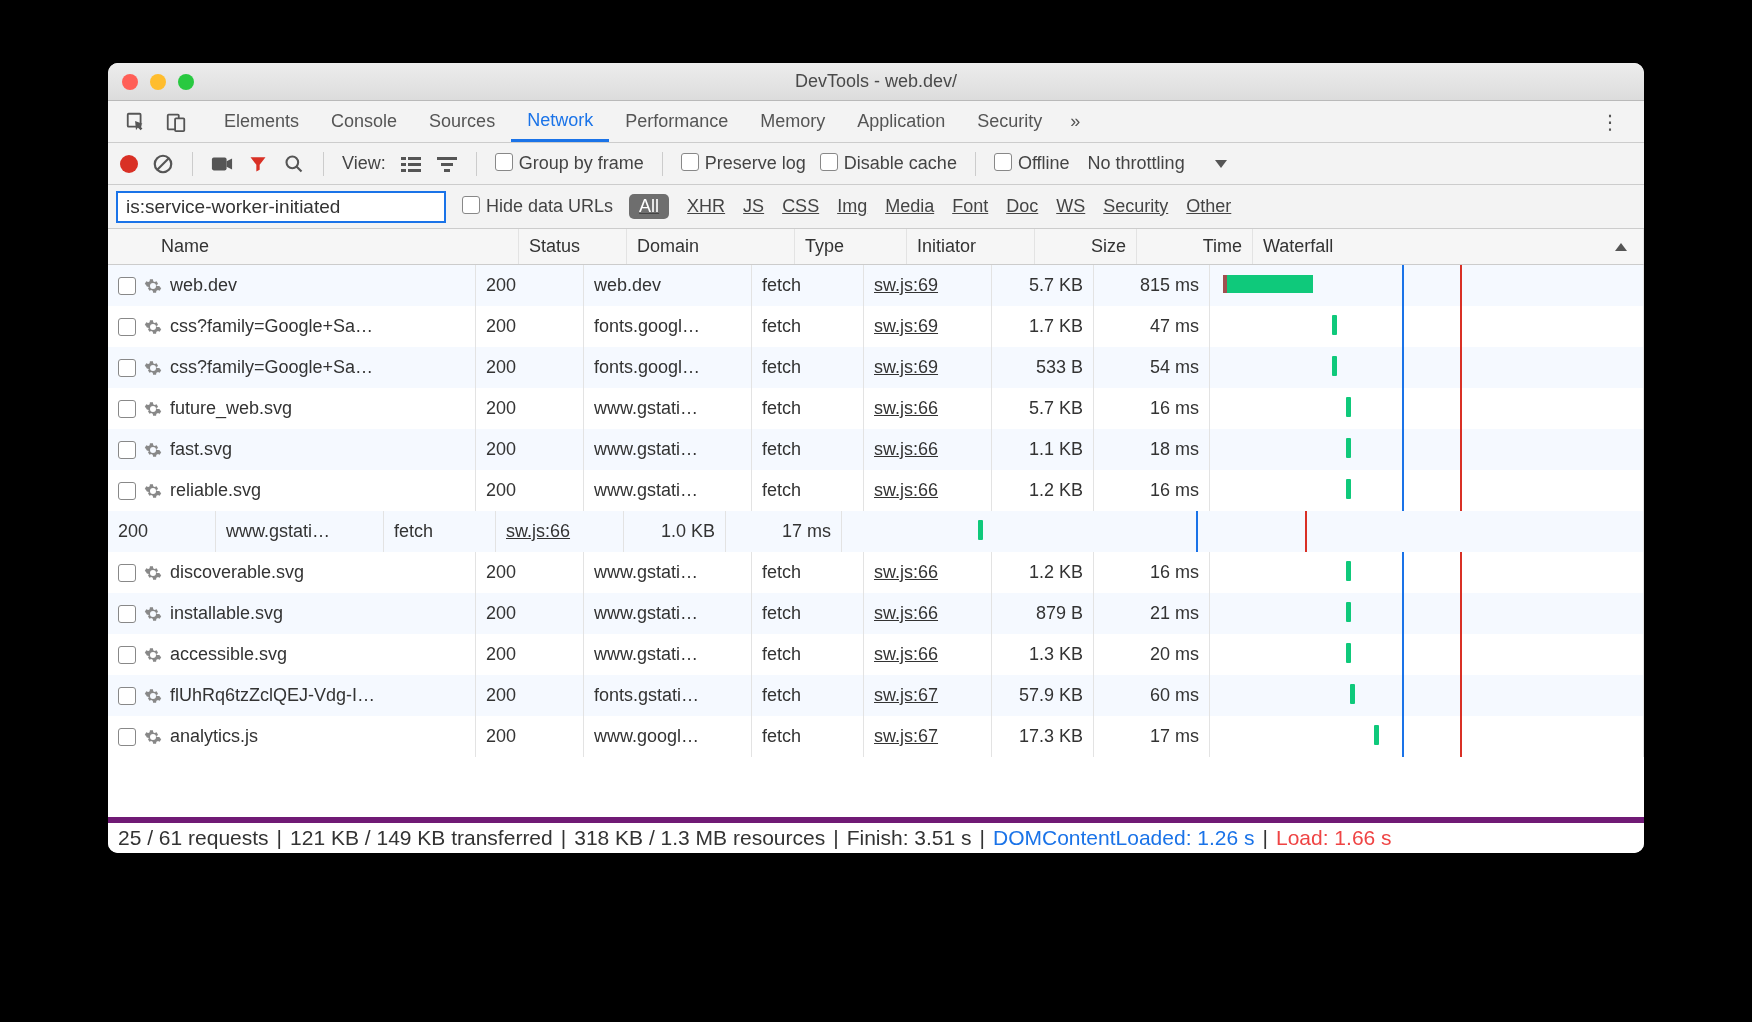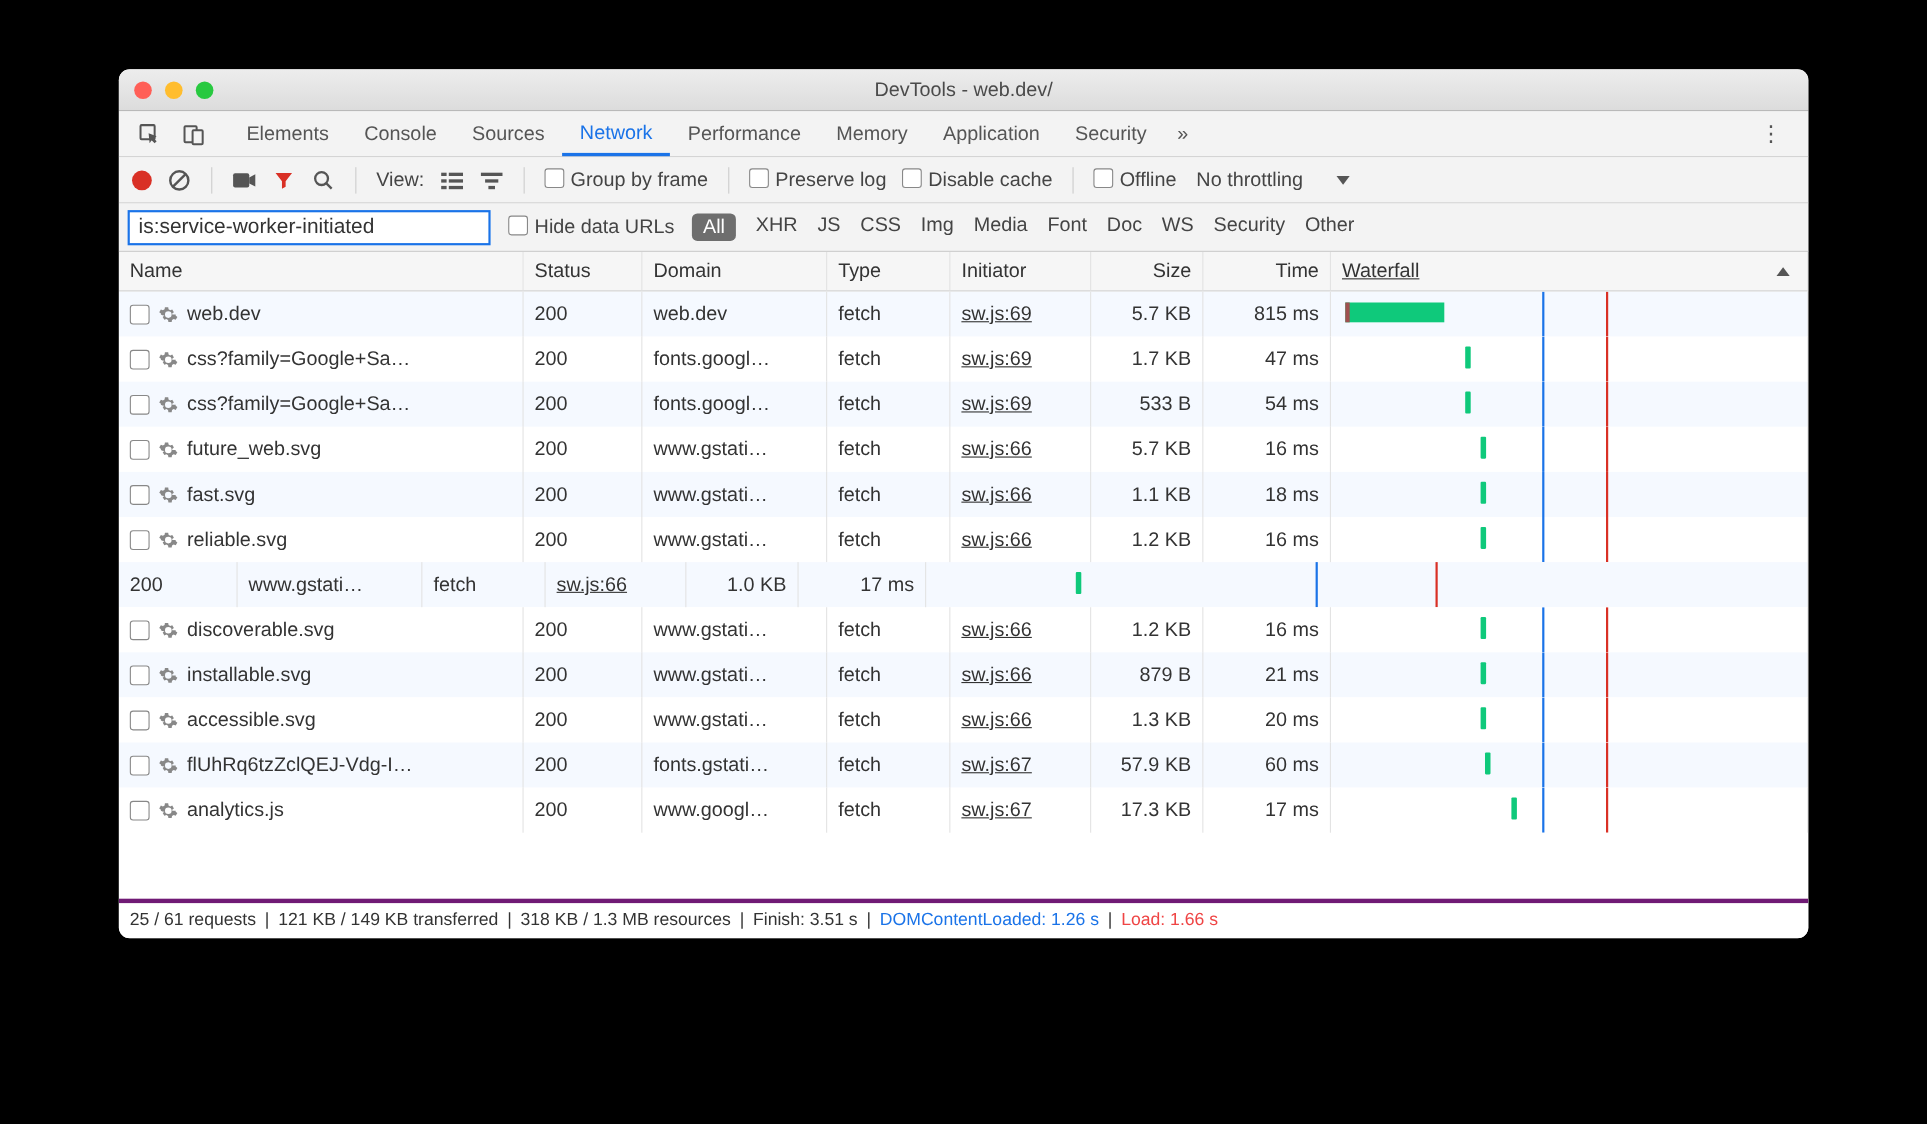--- a/index.html
+++ b/index.html
@@ -151,61 +151,62 @@
     display:flex;
     flex-direction:column;
   }
   .thead {
     display:flex;
     height:36px;
     background:#f6f6f6;
     border-bottom:1px solid #ccc;
     font-size:18px;
     color:#333;
+    padding-left:43px;
   }
   .th, .td {
     border-right:1px solid #e3e3e3;
     display:flex;
     align-items:center;
     padding:0 10px;
     overflow:hidden;
     white-space:nowrap;
     text-overflow:ellipsis;
   }
   .col-name{width:368px;}
   .col-status{width:108px;}
   .col-domain{width:168px;}
   .col-type{width:112px;}
   .col-init{width:128px;}
   .col-size{width:102px;justify-content:flex-end;}
   .col-time{width:116px;justify-content:flex-end;}
   .col-wf{flex:1;position:relative;}
-  .thead .col-wf{justify-content:space-between;text-decoration:underline;}
+  .thead .col-wf{justify-content:space-between;}
   .sort-caret {
     width:0;height:0;border-left:6px solid transparent;border-right:6px solid transparent;border-bottom:8px solid #555;margin-right:6px;
   }
   .tbody{flex:1;overflow:hidden;}
   .row{display:flex;height:41px;font-size:18px;color:#333;}
   .row.even{background:#f5f9ff;}
   .row.odd{background:#fff;}
   .td.col-name{gap:8px;}
   .rc {
     width:18px;height:18px;border:1px solid #888;border-radius:3px;background:#fff;flex-shrink:0;
   }
   .gear {
     width:18px;height:18px;flex-shrink:0;color:#888;
   }
   .initlink{color:#333;text-decoration:underline;cursor:pointer;}
   .wf-wrap{position:relative;width:100%;height:100%;}
   .wf-bar{position:absolute;top:10px;height:18px;background:#0fc97b;border-left:4px solid #a05050;}
   .wf-tick{position:absolute;top:9px;height:20px;width:5px;background:#0fc97b;border-radius:1px;}
   .wf-line{position:absolute;top:0;bottom:0;width:2px;}
   .statusbar{
-    height:36px;border-top:4px solid #701a75;background:#fff;
-    display:flex;align-items:center;padding:0 10px;font-size:16px;color:#333;white-space:nowrap;
+    height:36px;border-top:6px solid #701a75;background:#fff;
+    display:flex;align-items:center;padding:0 10px;font-size:21px;color:#333;white-space:nowrap;
   }
   .st-sep{margin:0 8px;color:#333;}
   .st-dcl{color:#1a73e8;}
   .st-load{color:#ef4444;}
 </style>
 </head>
 <body>
 
 <div class="window">
 
@@ -301,21 +302,21 @@
     <div class="throttle">
       <span>No throttling</span>
       <div style="width:18px"></div>
       <div class="caret-down"></div>
     </div>
   </div>
 
   <div class="filterbar">
     <input class="filter-input" value="is:service-worker-initiated" style="">
     <label><span class="cb"></span><span>Hide data URLs</span></label>
-    <div id="ftypes" style="display:flex;gap:18px;">
+    <div id="ftypes" style="display:flex;gap:18px;align-items:center;text-decoration:underline;">
         <div class="pill">All</div>
         <div class="ftype">XHR</div>
         <div class="ftype">JS</div>
         <div class="ftype">CSS</div>
         <div class="ftype">Img</div>
         <div class="ftype">Media</div>
         <div class="ftype">Font</div>
         <div class="ftype">Doc</div>
         <div class="ftype">WS</div>
         <div class="ftype">Security</div>

